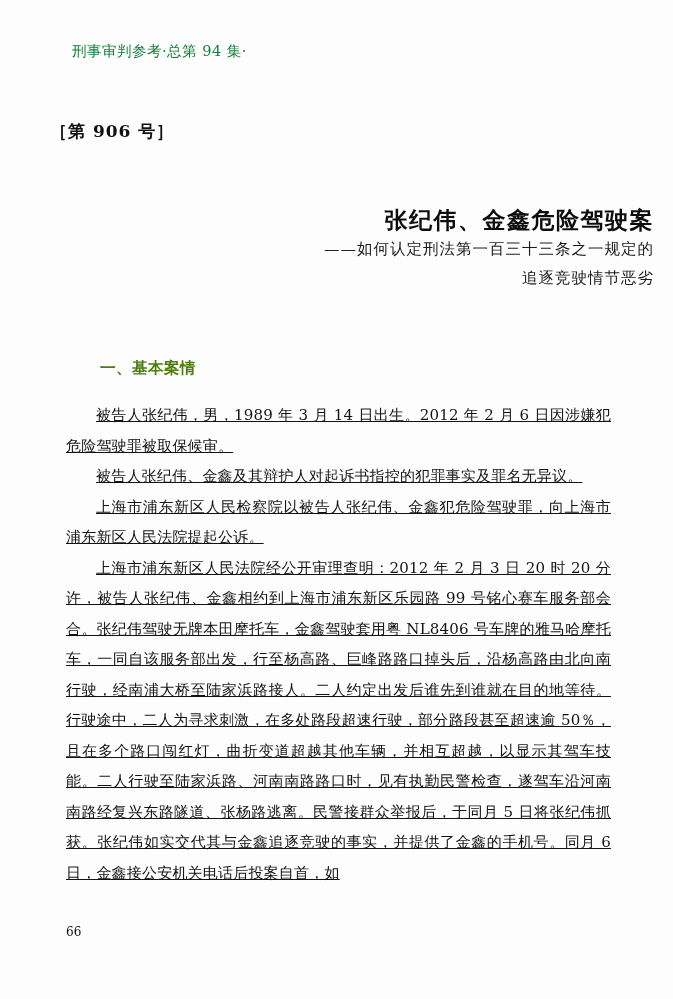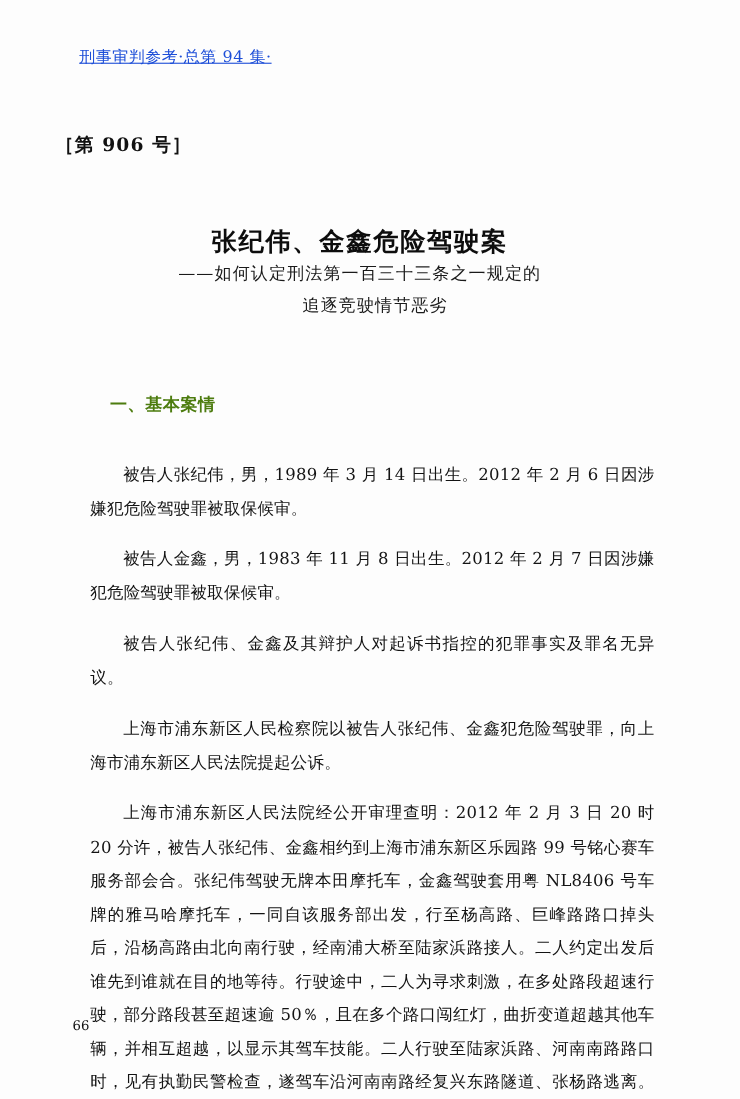--- a/index.html
+++ b/index.html
@@ -22,41 +22,40 @@
     padding: 0;
     background: #fdfdfd;
   }
 
   .running-head {
     position: absolute;
     top: 42px;
     left: 72px;
     font-size: 14.5px;
     letter-spacing: 0.5px;
-    color: #1d4ed8;
+    color: #15803d;
     white-space: nowrap;
-    text-decoration: underline;
   }
 
   .case-number {
     position: absolute;
     top: 120px;
     left: 50px;
     font-size: 17px;
     font-weight: bold;
     letter-spacing: 1px;
     color: #111;
   }
 
   .title-block {
     position: absolute;
     top: 205px;
     left: 0;
     width: 654px;
-    text-align: center;
+    text-align: right;
   }
   .main-title {
     font-size: 23px;
     font-weight: bold;
     letter-spacing: 1.5px;
     color: #0d0d0d;
     line-height: 1.3;
   }
   .subtitle {
     font-size: 15.5px;
@@ -89,22 +88,23 @@
     left: 66px;
     width: 545px;
     font-size: 15px;
     line-height: 30.5px;
     text-align: justify;
     text-justify: inter-ideograph;
     color: #131313;
     letter-spacing: 0.2px;
   }
   .body-text p {
-    margin: 16px;
+    margin: 0;
     text-indent: 2em;
+    text-decoration: underline;
   }
 
   .page-number {
     position: absolute;
     left: 66px;
     top: 925px;
     font-size: 12px;
     color: #111;
   }
 </style>
@@ -122,21 +122,20 @@
     <div class="subtitle">
       <span class="line1">——如何认定刑法第一百三十三条之一规定的</span>
       <span class="line2">追逐竞驶情节恶劣</span>
     </div>
   </div>
 
   <div class="section-heading">一、基本案情</div>
 
   <div class="body-text">
     <p>被告人张纪伟，男，1989 年 3 月 14 日出生。2012 年 2 月 6 日因涉嫌犯危险驾驶罪被取保候审。</p>
-    <p>被告人金鑫，男，1983 年 11 月 8 日出生。2012 年 2 月 7 日因涉嫌犯危险驾驶罪被取保候审。</p>
     <p>被告人张纪伟、金鑫及其辩护人对起诉书指控的犯罪事实及罪名无异议。</p>
     <p>上海市浦东新区人民检察院以被告人张纪伟、金鑫犯危险驾驶罪，向上海市浦东新区人民法院提起公诉。</p>
     <p>上海市浦东新区人民法院经公开审理查明：2012 年 2 月 3 日 20 时 20 分许，被告人张纪伟、金鑫相约到上海市浦东新区乐园路 99 号铭心赛车服务部会合。张纪伟驾驶无牌本田摩托车，金鑫驾驶套用粤 NL8406 号车牌的雅马哈摩托车，一同自该服务部出发，行至杨高路、巨峰路路口掉头后，沿杨高路由北向南行驶，经南浦大桥至陆家浜路接人。二人约定出发后谁先到谁就在目的地等待。行驶途中，二人为寻求刺激，在多处路段超速行驶，部分路段甚至超速逾 50％，且在多个路口闯红灯，曲折变道超越其他车辆，并相互超越，以显示其驾车技能。二人行驶至陆家浜路、河南南路路口时，见有执勤民警检查，遂驾车沿河南南路经复兴东路隧道、张杨路逃离。民警接群众举报后，于同月 5 日将张纪伟抓获。张纪伟如实交代其与金鑫追逐竞驶的事实，并提供了金鑫的手机号。同月 6 日，金鑫接公安机关电话后投案自首，如</p>
   </div>
 
   <div class="page-number">66</div>
 
 </div>
 
 </body></html>

